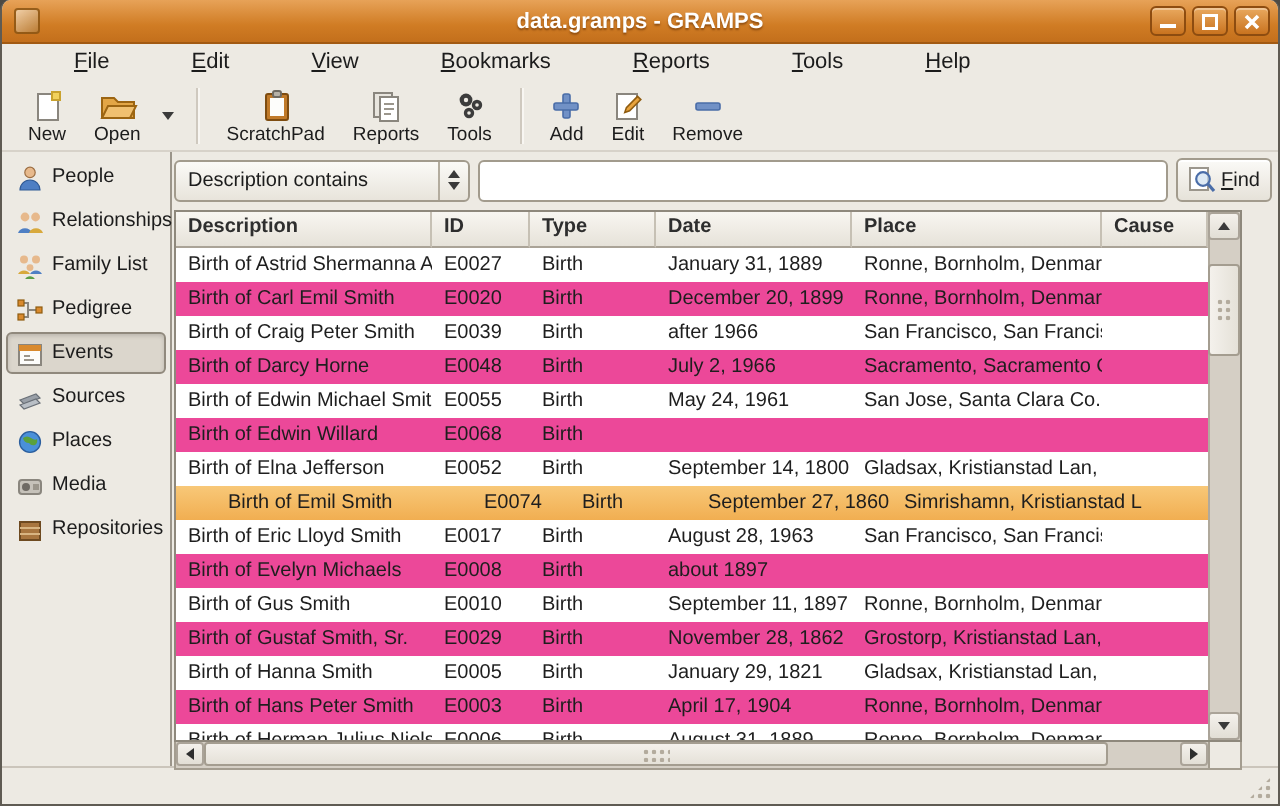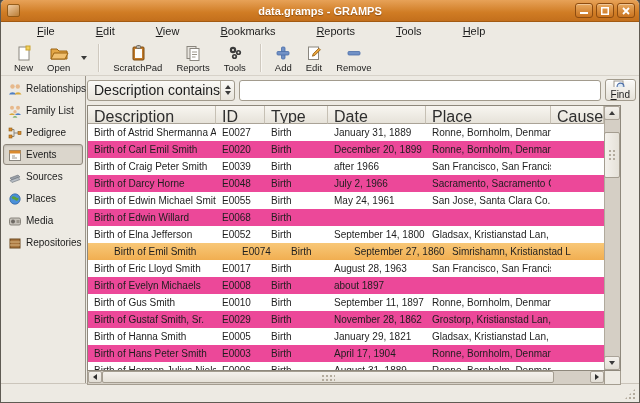--- a/index.html
+++ b/index.html
@@ -68,53 +68,52 @@
     background:#dbd6cc; border-color:#90897d;
     box-shadow:inset 0 1px 2px rgba(0,0,0,.15);
   }
   .side-item svg { flex:none; }
   .panel { flex:1; padding-top:2px; min-width:0; }
   
   .filterbar { display:flex; align-items:center; height:24px; margin:0 3px 3px 1px; gap:4px; }
   .combo {
     width:148px; height:21px; border:1px solid #a29b8d; border-radius:3px;
     background:linear-gradient(#fbfaf7,#e8e4db); display:flex; align-items:center;
-    font-size:14px; color:#1c1c1c;
+    font-size:10px; color:#1c1c1c;
   }
   .combo-label { flex:1; padding-left:6px; white-space:nowrap; }
   .combo-spin {
     width:15px; height:100%; border-left:1px solid #b3ac9e;
     display:flex; flex-direction:column; align-items:center; justify-content:center; gap:2px;
   }
   .arr-up { width:0;height:0;border-left:3px solid transparent;border-right:3px solid transparent;border-bottom:4px solid #3a3a3a; }
   .arr-dn { width:0;height:0;border-left:3px solid transparent;border-right:3px solid transparent;border-top:4px solid #3a3a3a; }
   .filter-input {
     flex:1; height:21px; border:1px solid #a29b8d; border-radius:3px;
     background:#fff; font-family:"Liberation Sans",sans-serif; font-size:10.5px; padding:0 5px; outline:none;
   }
   .small-btn {
     height:22px; border:1px solid #a29b8d; border-radius:3px;
     background:linear-gradient(#fbfaf7,#e6e2d9);
     display:flex; align-items:center; gap:2px; padding:0 5px;
     font-size:10px; color:#1c1c1c; white-space:nowrap;
     box-shadow:inset 0 1px 0 #fff;
-    flex-direction:column;
   }
   .small-btn u { text-decoration:underline; }
   
   .tablearea {
     width:534px; margin-left:1px; border:1px solid #8e887c;
     height:266px; display:flex; background:#fff;
   }
   .tleft { width:516px; flex:none; overflow:hidden; }
   .theader { display:flex; height:18px; }
   .hcell {
     background:linear-gradient(#f8f6f1,#e6e2d9);
     border-right:1px solid #c6c0b4; border-bottom:1px solid #aaa397;
-    font-size:16px; color:#2e2e2e; padding:2px 0 0 6px; white-space:nowrap; overflow:hidden;
+    font-size:10px; color:#2e2e2e; padding:2px 0 0 6px; white-space:nowrap; overflow:hidden;font-weight:bold;
   }
   .tbody { height:248px; overflow:hidden; }
   .trow { display:flex; height:17px; background:#fff; }
   .trow.alt { background:#ec4899; }
   .trow.selected { background:linear-gradient(#f8c878,#f1ae51);padding-left:20px; }
   .tcell {
     font-size:10px; color:#1e1e1e; line-height:17px; padding-left:6px;
     white-space:nowrap; overflow:hidden;
   }
   .col0{width:128px;} .col1{width:49px;} .col2{width:63px;} .col3{width:98px;} .col4{width:125px;} .col5{flex:1;}
@@ -279,20 +278,27 @@
             <rect x="2" y="6.5" width="12" height="3.5" rx="1" fill="#7191c6" stroke="#4a6da8" stroke-width="0.8"></rect>
           </svg>
       </span>
       <span class="tool-label">Remove</span>
     </div>
   </div>
 
   <div class="main">
 
     <div class="sidebar">
+      <div class="side-item">
+        <svg width="14" height="14">
+            <circle cx="7" cy="4.2" r="2.6" fill="#e7b98c" stroke="#9c6e42" stroke-width="0.6"></circle>
+            <path d="M2 13 a5 5 0 0 1 10 0 Z" fill="#4e7fc4" stroke="#2f5a96" stroke-width="0.6"></path>
+          </svg>
+        <span>People</span>
+      </div>
       <div class="side-item">
         <svg width="14" height="14">
             <circle cx="4.5" cy="4.5" r="2.2" fill="#e7b98c"></circle>
             <path d="M1 12.5 a3.8 3.8 0 0 1 7 0 Z" fill="#4e7fc4"></path>
             <circle cx="9.8" cy="4.5" r="2.2" fill="#e7b98c"></circle>
             <path d="M6.5 12.5 a3.8 3.8 0 0 1 7 0 Z" fill="#d8a93c"></path>
           </svg>
         <span>Relationships</span>
       </div>
       <div class="side-item">

